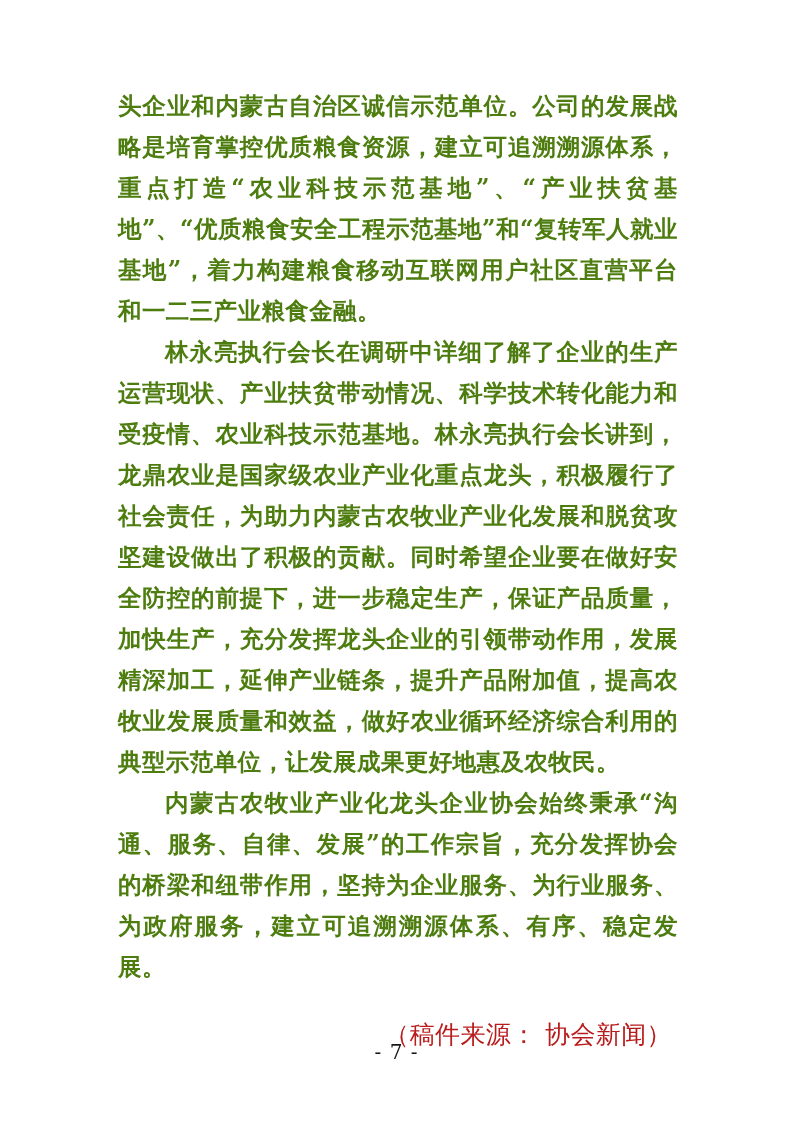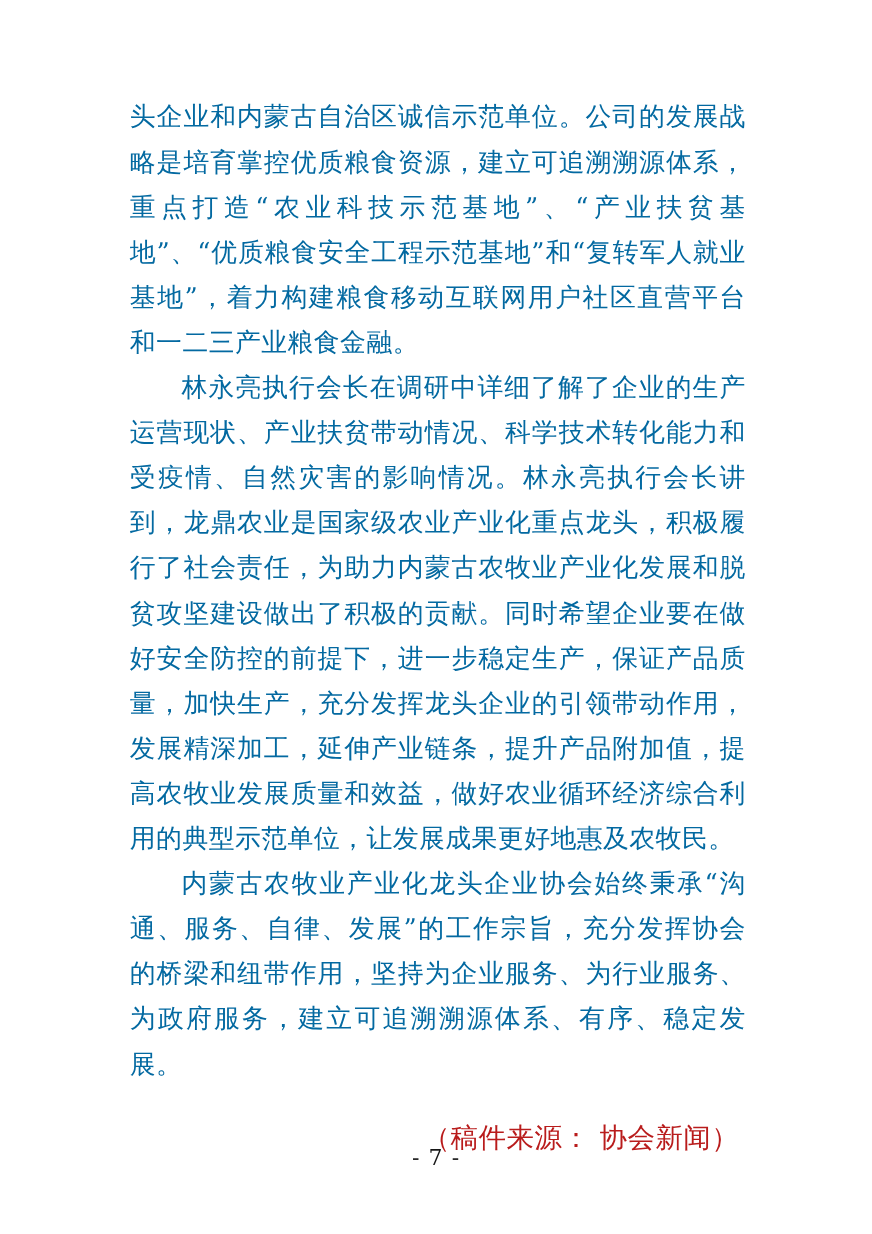--- a/index.html
+++ b/index.html
@@ -30,21 +30,22 @@
     width: 560px;
   }
   .para {
     font-size: 23.5px;
     line-height: 41px;
     letter-spacing: 0.4px;
     text-align: justify;
     text-justify: inter-character;
     margin: 0 0 0 0;
     text-indent: 0;
-    color: #0369a1;
+    color: #4d7c0f;
+    font-weight: bold;
   }
   .para.indent {
     text-indent: 47px;
   }
   .para + .para {
     margin-top: 0px;
   }
   .signature {
     font-size: 25px;
     line-height: 41px;
@@ -65,18 +66,18 @@
     color: #161616;
     font-family: "DejaVu Serif", "Liberation Serif", serif;
   }
 </style>
 </head>
 <body>
 
 <div class="page">
   <div class="content">
     <p class="para">头企业和内蒙古自治区诚信示范单位。公司的发展战略是培育掌控优质粮食资源，建立可追溯溯源体系，重点打造“农业科技示范基地”、“产业扶贫基地”、“优质粮食安全工程示范基地”和“复转军人就业基地”，着力构建粮食移动互联网用户社区直营平台和一二三产业粮食金融。</p>
-    <p class="para indent">林永亮执行会长在调研中详细了解了企业的生产运营现状、产业扶贫带动情况、科学技术转化能力和受疫情、自然灾害的影响情况。林永亮执行会长讲到，龙鼎农业是国家级农业产业化重点龙头，积极履行了社会责任，为助力内蒙古农牧业产业化发展和脱贫攻坚建设做出了积极的贡献。同时希望企业要在做好安全防控的前提下，进一步稳定生产，保证产品质量，加快生产，充分发挥龙头企业的引领带动作用，发展精深加工，延伸产业链条，提升产品附加值，提高农牧业发展质量和效益，做好农业循环经济综合利用的典型示范单位，让发展成果更好地惠及农牧民。</p>
+    <p class="para indent">林永亮执行会长在调研中详细了解了企业的生产运营现状、产业扶贫带动情况、科学技术转化能力和受疫情、农业科技示范基地。林永亮执行会长讲到，龙鼎农业是国家级农业产业化重点龙头，积极履行了社会责任，为助力内蒙古农牧业产业化发展和脱贫攻坚建设做出了积极的贡献。同时希望企业要在做好安全防控的前提下，进一步稳定生产，保证产品质量，加快生产，充分发挥龙头企业的引领带动作用，发展精深加工，延伸产业链条，提升产品附加值，提高农牧业发展质量和效益，做好农业循环经济综合利用的典型示范单位，让发展成果更好地惠及农牧民。</p>
     <p class="para indent">内蒙古农牧业产业化龙头企业协会始终秉承“沟通、服务、自律、发展”的工作宗旨，充分发挥协会的桥梁和纽带作用，坚持为企业服务、为行业服务、为政府服务，建立可追溯溯源体系、有序、稳定发展。</p>
     <div class="signature">（稿件来源： 协会新闻）</div>
   </div>
   <div class="page-number">- 7 -</div>
 </div>
 
 </body></html>

